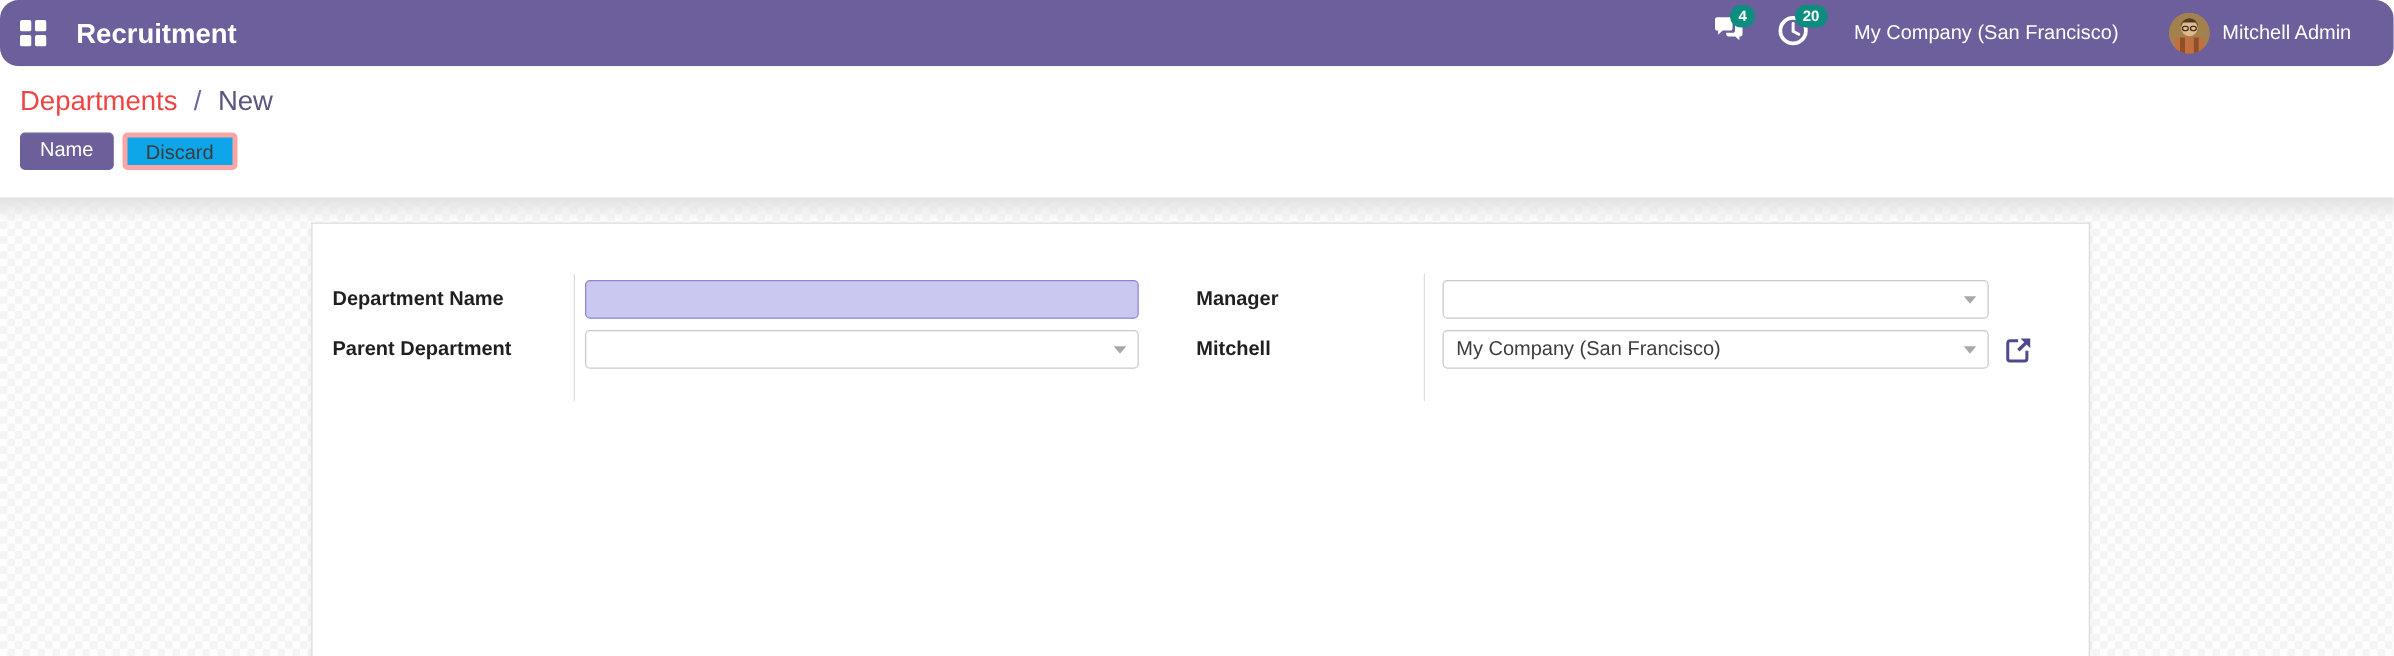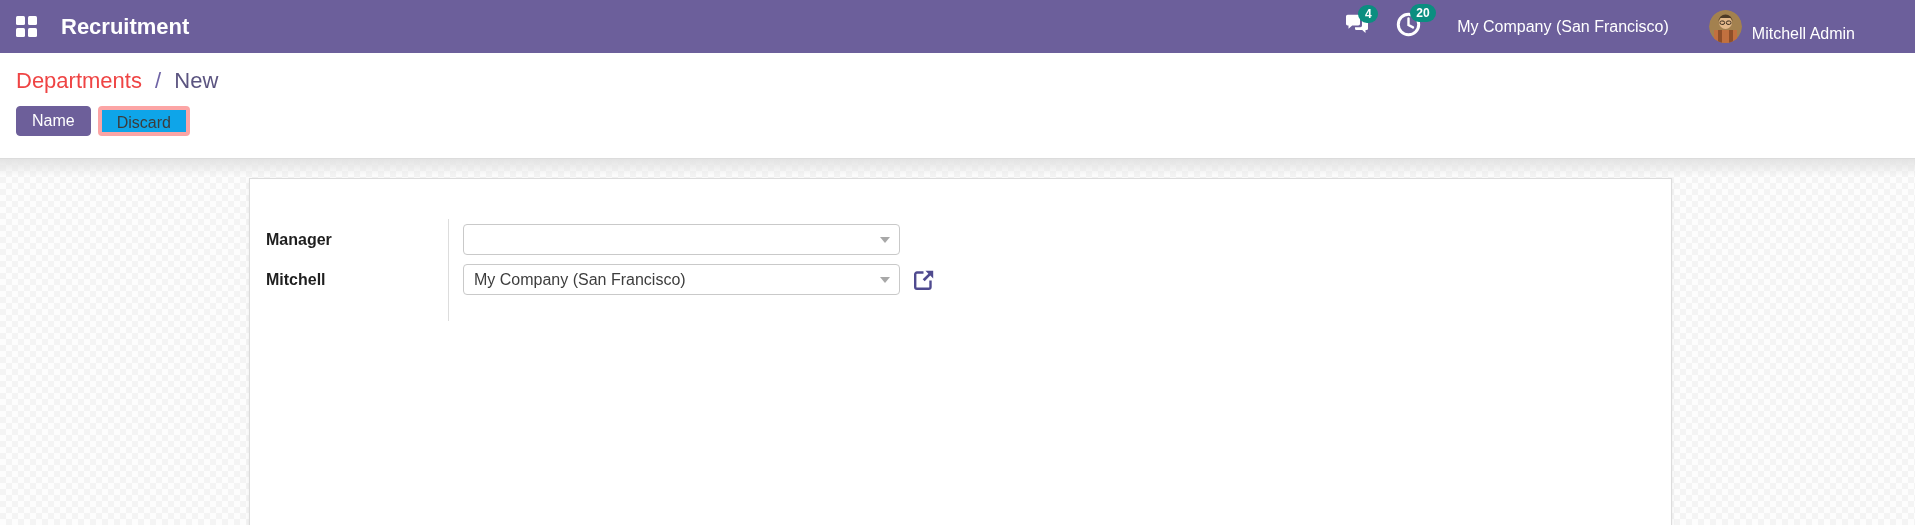--- a/index.html
+++ b/index.html
@@ -8,38 +8,39 @@
     font-family: "Liberation Sans", sans-serif;
     background: #ffffff;
     position: relative;
   }
 
   
   .navbar {
     position: absolute; top: 0; left: 0; right: 0; height: 53px;
     background: #6c5f9b;
     display: flex; align-items: center;
-    padding: 0 60px 0 16px;
+    padding: 0 34px 0 16px;
     color: #fff;
+    border-radius: 15px;
   }
   .apps-icon { display: grid; grid-template-columns: 9px 9px; grid-template-rows: 9px 9px; gap: 3px; cursor: pointer; }
   .apps-icon span { background: #fff; border-radius: 1.5px; }
   .brand { font-size: 22px; font-weight: bold; margin-left: 24px; cursor: pointer; }
   .menus { display: flex; gap: 40px; margin-left: 40px; font-size: 16px; }
   .menus .menu-item { cursor: pointer; color: rgba(255,255,255,.95); }
   .systray { margin-left: auto; display: flex; align-items: center; }
   .tray-icon { position: relative; margin-left: 26px; cursor: pointer; display: flex; align-items: center; }
   .badge {
     position: absolute; top: -8px; left: 14px;
     background: #0b8e80; color: #fff;
     font-size: 12px; font-weight: bold; line-height: 1;
     padding: 3px 6px; border-radius: 10px; min-width: 20px; text-align: center;
   }
   .company-name { margin-left: 36px; font-size: 16px; cursor: pointer; white-space: nowrap; }
-  .user-menu { display: flex; align-items: flex-end; margin-left: 40px; cursor: pointer; }
+  .user-menu { display: flex; align-items: center; margin-left: 40px; cursor: pointer; }
   .avatar { width: 33px; height: 33px; border-radius: 50%; overflow: hidden; flex: none; }
   .user-name { margin-left: 10px; font-size: 16px; white-space: nowrap; }
 
   
   .control-panel { position: absolute; top: 53px; left: 0; right: 0; height: 105px; background: #fff; padding: 0 16px; }
   .breadcrumb { margin-top: 15px; font-size: 22px; }
   .breadcrumb .bc-link { color: #ef4444; cursor: pointer; text-decoration: none; }
   .breadcrumb .bc-sep { color: #6e63a5; margin: 0 7px; }
   .breadcrumb .bc-current { color: #5b5480; }
   .button-row { margin-top: 12px; display: flex; gap: 7px; }
@@ -159,20 +160,37 @@
   <div class="button-row">
     <button class="btn btn-primary">Name</button>
     <button class="btn btn-secondary">Discard</button>
   </div>
 </div>
 
 <div class="content">
   <div class="sheet">
     <div class="form-columns">
 
+      <div class="group group-left">
+        <div class="field-row">
+          <label class="field-label">Department Name</label>
+          <div class="field-cell fld-plain" style="padding:0">
+            <input class="fld fld-plain fld-highlight" type="text" value="" style="">
+          </div>
+        </div>
+        <div class="field-row">
+          <label class="field-label">Parent Department</label>
+          <div class="field-cell">
+            <div class="m2o">
+              <input class="fld" type="text" value="" style="">
+              <span class="caret"></span>
+            </div>
+          </div>
+        </div>
+      </div>
 
       <div class="group group-right">
         <div class="field-row">
           <label class="field-label">Manager</label>
           <div class="field-cell">
             <div class="m2o">
               <input class="fld" type="text" value="" style="">
               <span class="caret"></span>
             </div>
           </div>

